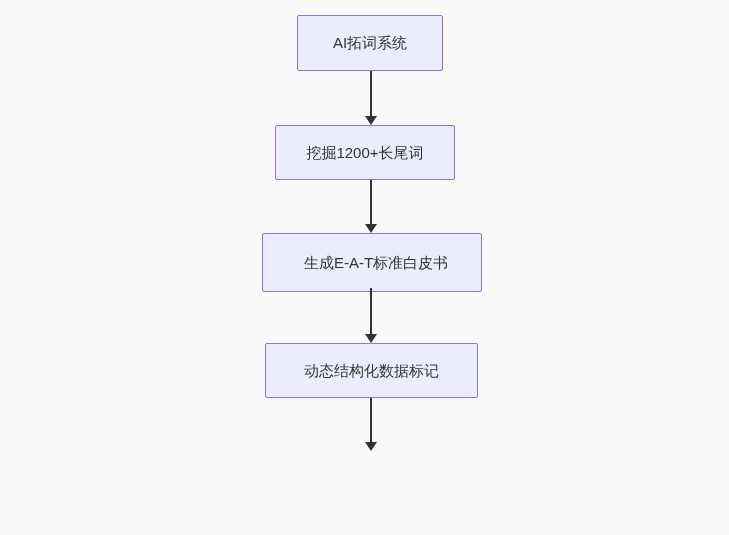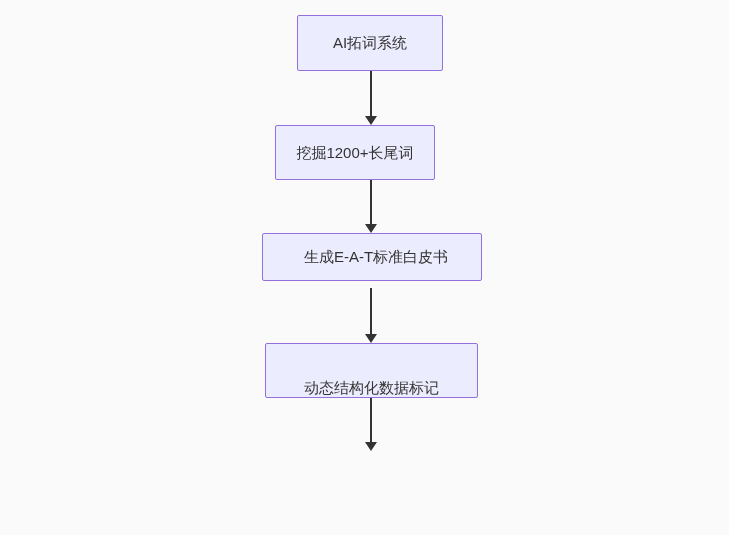--- a/index.html
+++ b/index.html
@@ -23,23 +23,23 @@
     display: flex;
     align-items: center;
     justify-content: center;
     color: #333333;
     font-size: 15px;
     line-height: 1.2;
     text-align: center;
     white-space: nowrap;
   }
   .node-1 { left: 297px; top: 15px;  width: 146px; height: 56px; }
-  .node-2 { left: 275px; top: 125px; width: 160px; height: 55px; }
-  .node-3 { left: 262px; top: 233px; width: 220px; height: 48px; padding-left: 8px; }
-  .node-4 { left: 265px; top: 343px; width: 213px; height: 55px; align-items: flex-end; }
+  .node-2 { left: 275px; top: 125px; width: 180px; height: 55px; }
+  .node-3 { left: 262px; top: 233px; width: 220px; height: 59px; padding-left: 8px; }
+  .node-4 { left: 265px; top: 343px; width: 213px; height: 55px; }
   .node-5 { left: 254px; top: 451px; width: 233px; height: 56px; }
 
   .arrow {
     position: absolute;
     left: 365px;          
     width: 12px;
     display: flex;
     flex-direction: column;
     align-items: center;
   }

